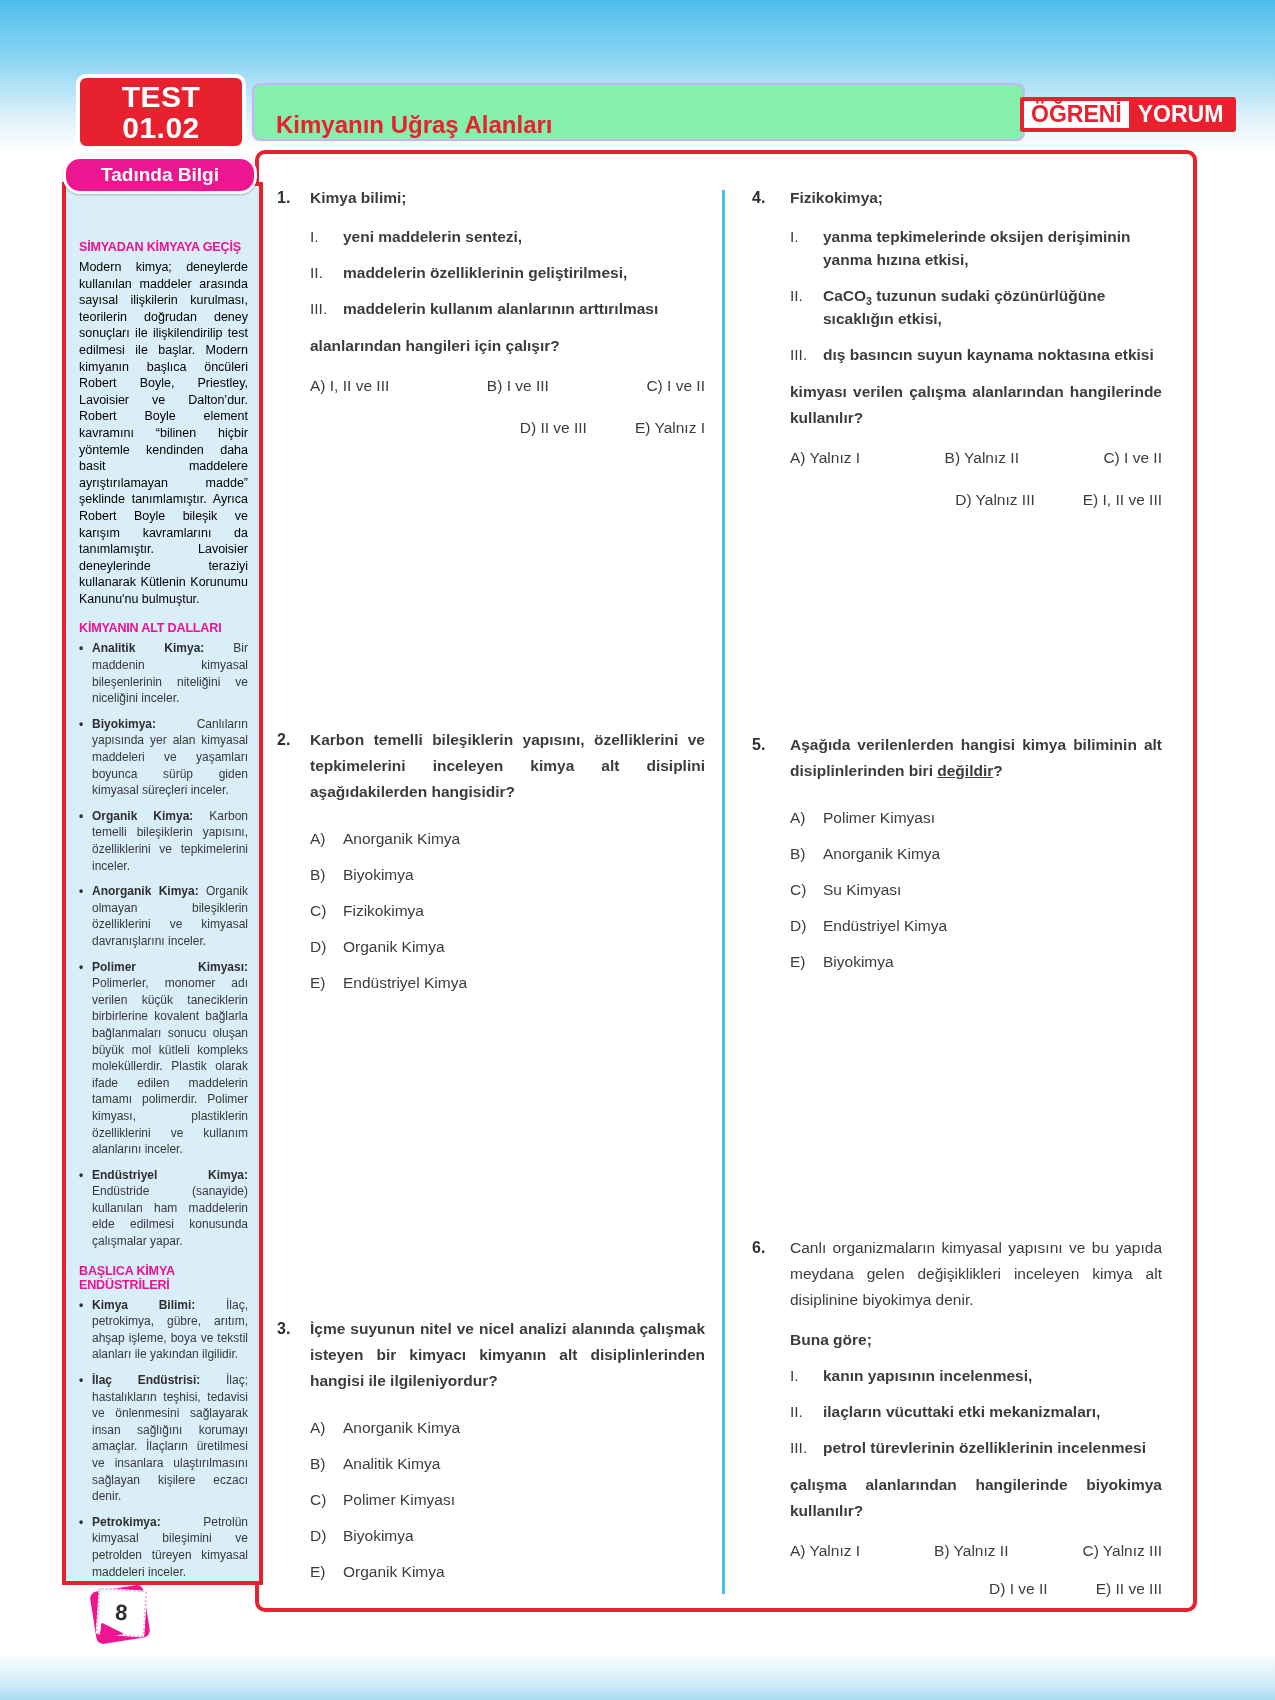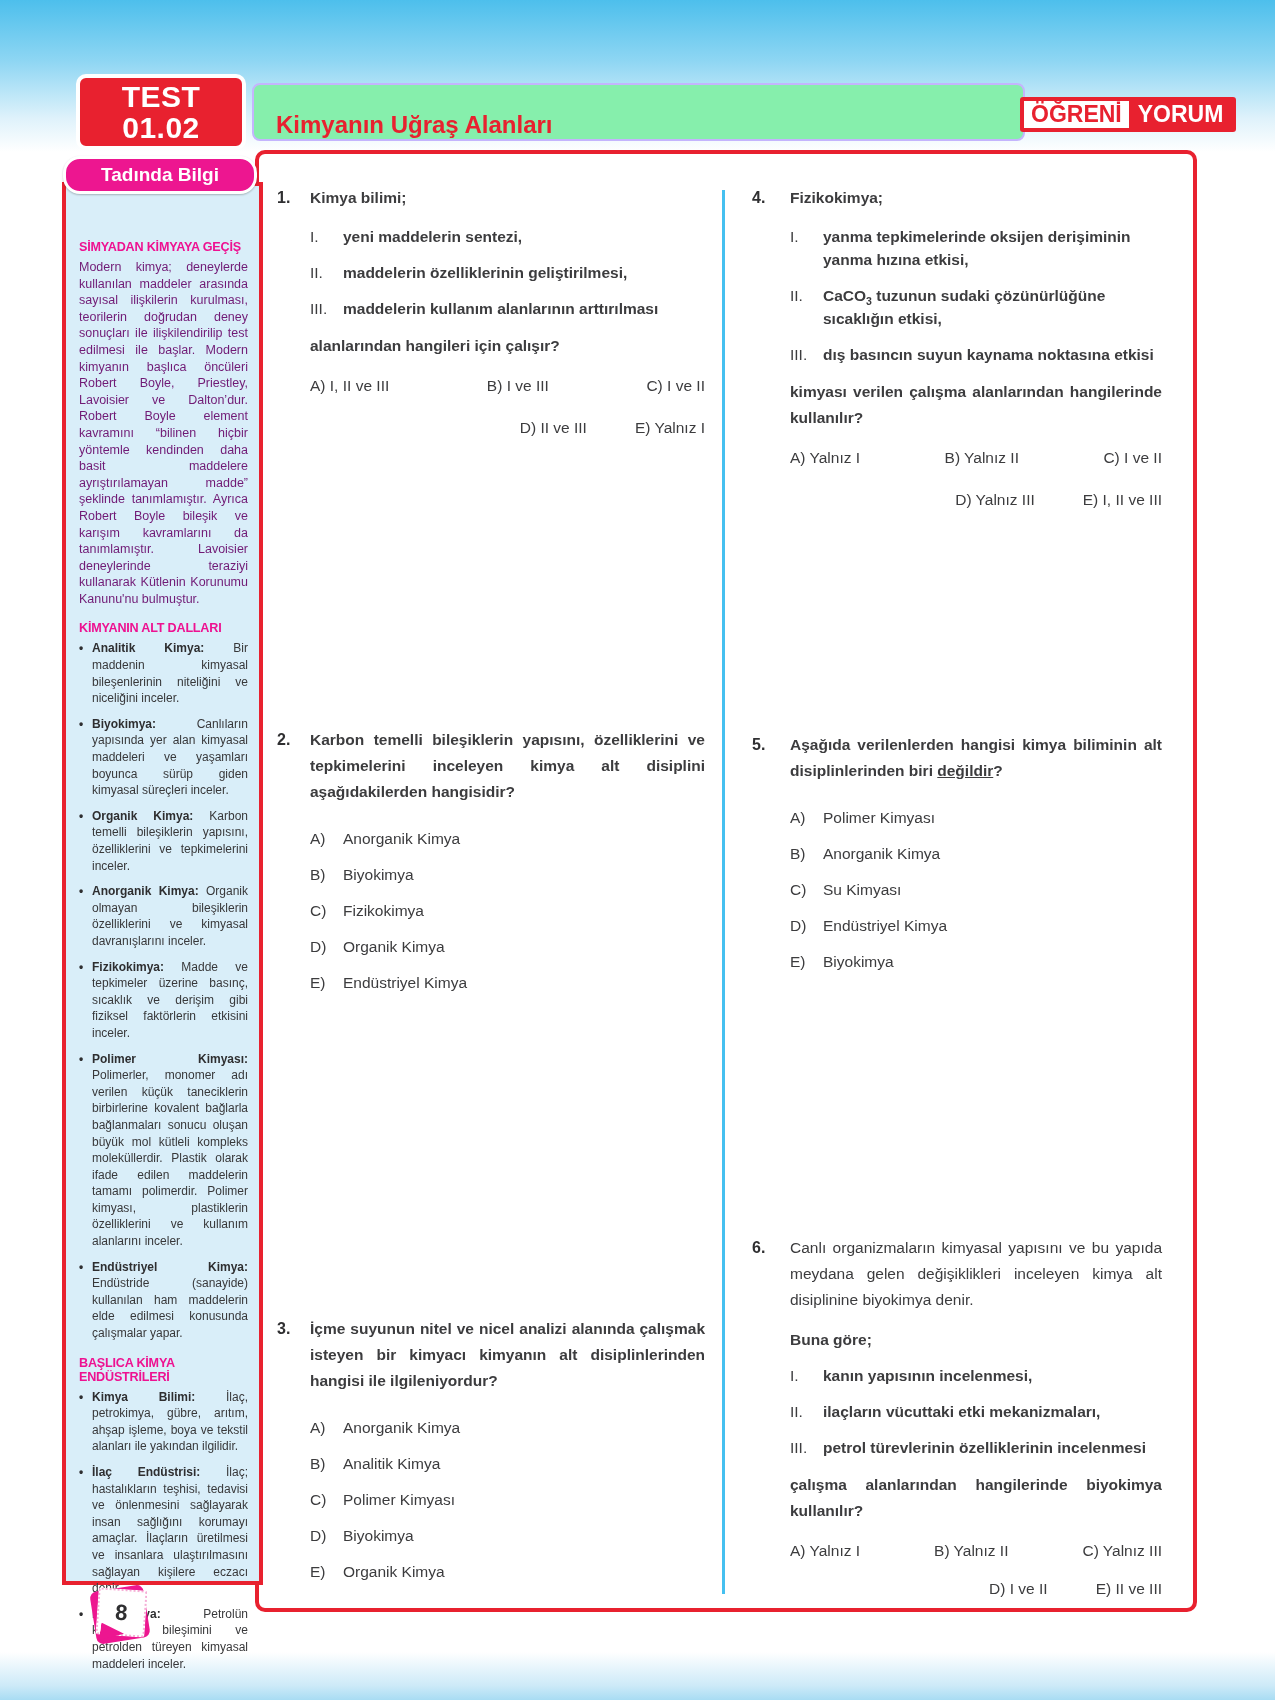--- a/index.html
+++ b/index.html
@@ -36,21 +36,21 @@
   .sidebar{position:absolute;left:62px;top:182px;width:201px;height:1403px;
     background:#d9eef9;border:4px solid #e8212f;box-sizing:border-box;
     padding:52px 11px 10px 13px;}
   .sb-badge{position:absolute;left:63px;top:156px;width:194px;height:38px;
     background:#ed1690;border:3px solid #ffffff;border-radius:17px;box-sizing:border-box;
     display:flex;align-items:center;justify-content:center;
     color:#ffffff;font-weight:bold;font-size:19px;z-index:5;
     box-shadow:0 1px 2px rgba(0,0,0,.25);}
   .sb-h{color:#ee1191;font-weight:bold;font-size:12.6px;margin:14px 0 5px 0;letter-spacing:-0.2px;}
   .sb-h.first{margin-top:2px;}
-  .sb-p{font-size:12.5px;line-height:16.6px;text-align:justify;margin:0;color:#701a75;}
+  .sb-p{font-size:12.5px;line-height:16.6px;text-align:justify;margin:0;color:#000000;}
   .sb-list{list-style:none;margin:0;padding:0;}
   .sb-list li{position:relative;padding-left:13px;margin:0 0 9px 0;
     font-size:12px;line-height:16.6px;text-align:justify;color:#38383a;}
   .sb-list li::before{content:"•";position:absolute;left:0;top:0;font-weight:bold;color:#2e2e30;}
   .sb-list b{color:#2e2e30;}
   
   .q{position:absolute;}
   .q-left{left:277px;width:428px;}
   .q-right{left:752px;width:412px;}
   .qnum{position:absolute;left:0;top:0;font-weight:bold;font-size:16px;line-height:26px;color:#2f2f31;}
@@ -105,21 +105,20 @@
 <div class="sb-badge">Tadında Bilgi</div>
 <aside class="sidebar">
   <div class="sb-h first">SİMYADAN KİMYAYA GEÇİŞ</div>
   <p class="sb-p">Modern kimya; deneylerde kullanılan maddeler arasında sayısal ilişkilerin kurulması, teorilerin doğrudan deney sonuçları ile ilişkilendirilip test edilmesi ile başlar. Modern kimyanın başlıca öncüleri Robert Boyle, Priestley, Lavoisier ve Dalton’dur. Robert Boyle element kavramını “bilinen hiçbir yöntemle kendinden daha basit maddelere ayrıştırılamayan madde” şeklinde tanımlamıştır. Ayrıca Robert Boyle bileşik ve karışım kavramlarını da tanımlamıştır. Lavoisier deneylerinde teraziyi kullanarak Kütlenin Korunumu Kanunu'nu bulmuştur.</p>
   <div class="sb-h">KİMYANIN ALT DALLARI</div>
   <ul class="sb-list">
     <li><b>Analitik Kimya:</b> <span>Bir maddenin kimyasal bileşenlerinin niteliğini ve niceliğini inceler.</span></li>
     <li><b>Biyokimya:</b> <span>Canlıların yapısında yer alan kimyasal maddeleri ve yaşamları boyunca sürüp giden kimyasal süreçleri inceler.</span></li>
     <li><b>Organik Kimya:</b> <span>Karbon temelli bileşiklerin yapısını, özelliklerini ve tepkimelerini inceler.</span></li>
     <li><b>Anorganik Kimya:</b> <span>Organik olmayan bileşiklerin özelliklerini ve kimyasal davranışlarını inceler.</span></li>
-    <li><b>Fizikokimya:</b> <span>Madde ve tepkimeler üzerine basınç, sıcaklık ve derişim gibi fiziksel faktörlerin etkisini inceler.</span></li>
     <li><b>Polimer Kimyası:</b> <span>Polimerler, monomer adı verilen küçük taneciklerin birbirlerine kovalent bağlarla bağlanmaları sonucu oluşan büyük mol kütleli kompleks moleküllerdir. Plastik olarak ifade edilen maddelerin tamamı polimerdir. Polimer kimyası, plastiklerin özelliklerini ve kullanım alanlarını inceler.</span></li>
     <li><b>Endüstriyel Kimya:</b> <span>Endüstride (sanayide) kullanılan ham maddelerin elde edilmesi konusunda çalışmalar yapar.</span></li>
   </ul>
   <div class="sb-h">BAŞLICA KİMYA ENDÜSTRİLERİ</div>
   <ul class="sb-list">
     <li><b>Kimya Bilimi:</b> <span>İlaç, petrokimya, gübre, arıtım, ahşap işleme, boya ve tekstil alanları ile yakından ilgilidir.</span></li>
     <li><b>İlaç Endüstrisi:</b> <span>İlaç; hastalıkların teşhisi, tedavisi ve önlenmesini sağlayarak insan sağlığını korumayı amaçlar. İlaçların üretilmesi ve insanlara ulaştırılmasını sağlayan kişilere eczacı denir.</span></li>
     <li><b>Petrokimya:</b> <span>Petrolün kimyasal bileşimini ve petrolden türeyen kimyasal maddeleri inceler.</span></li>
   </ul>
 </aside>

